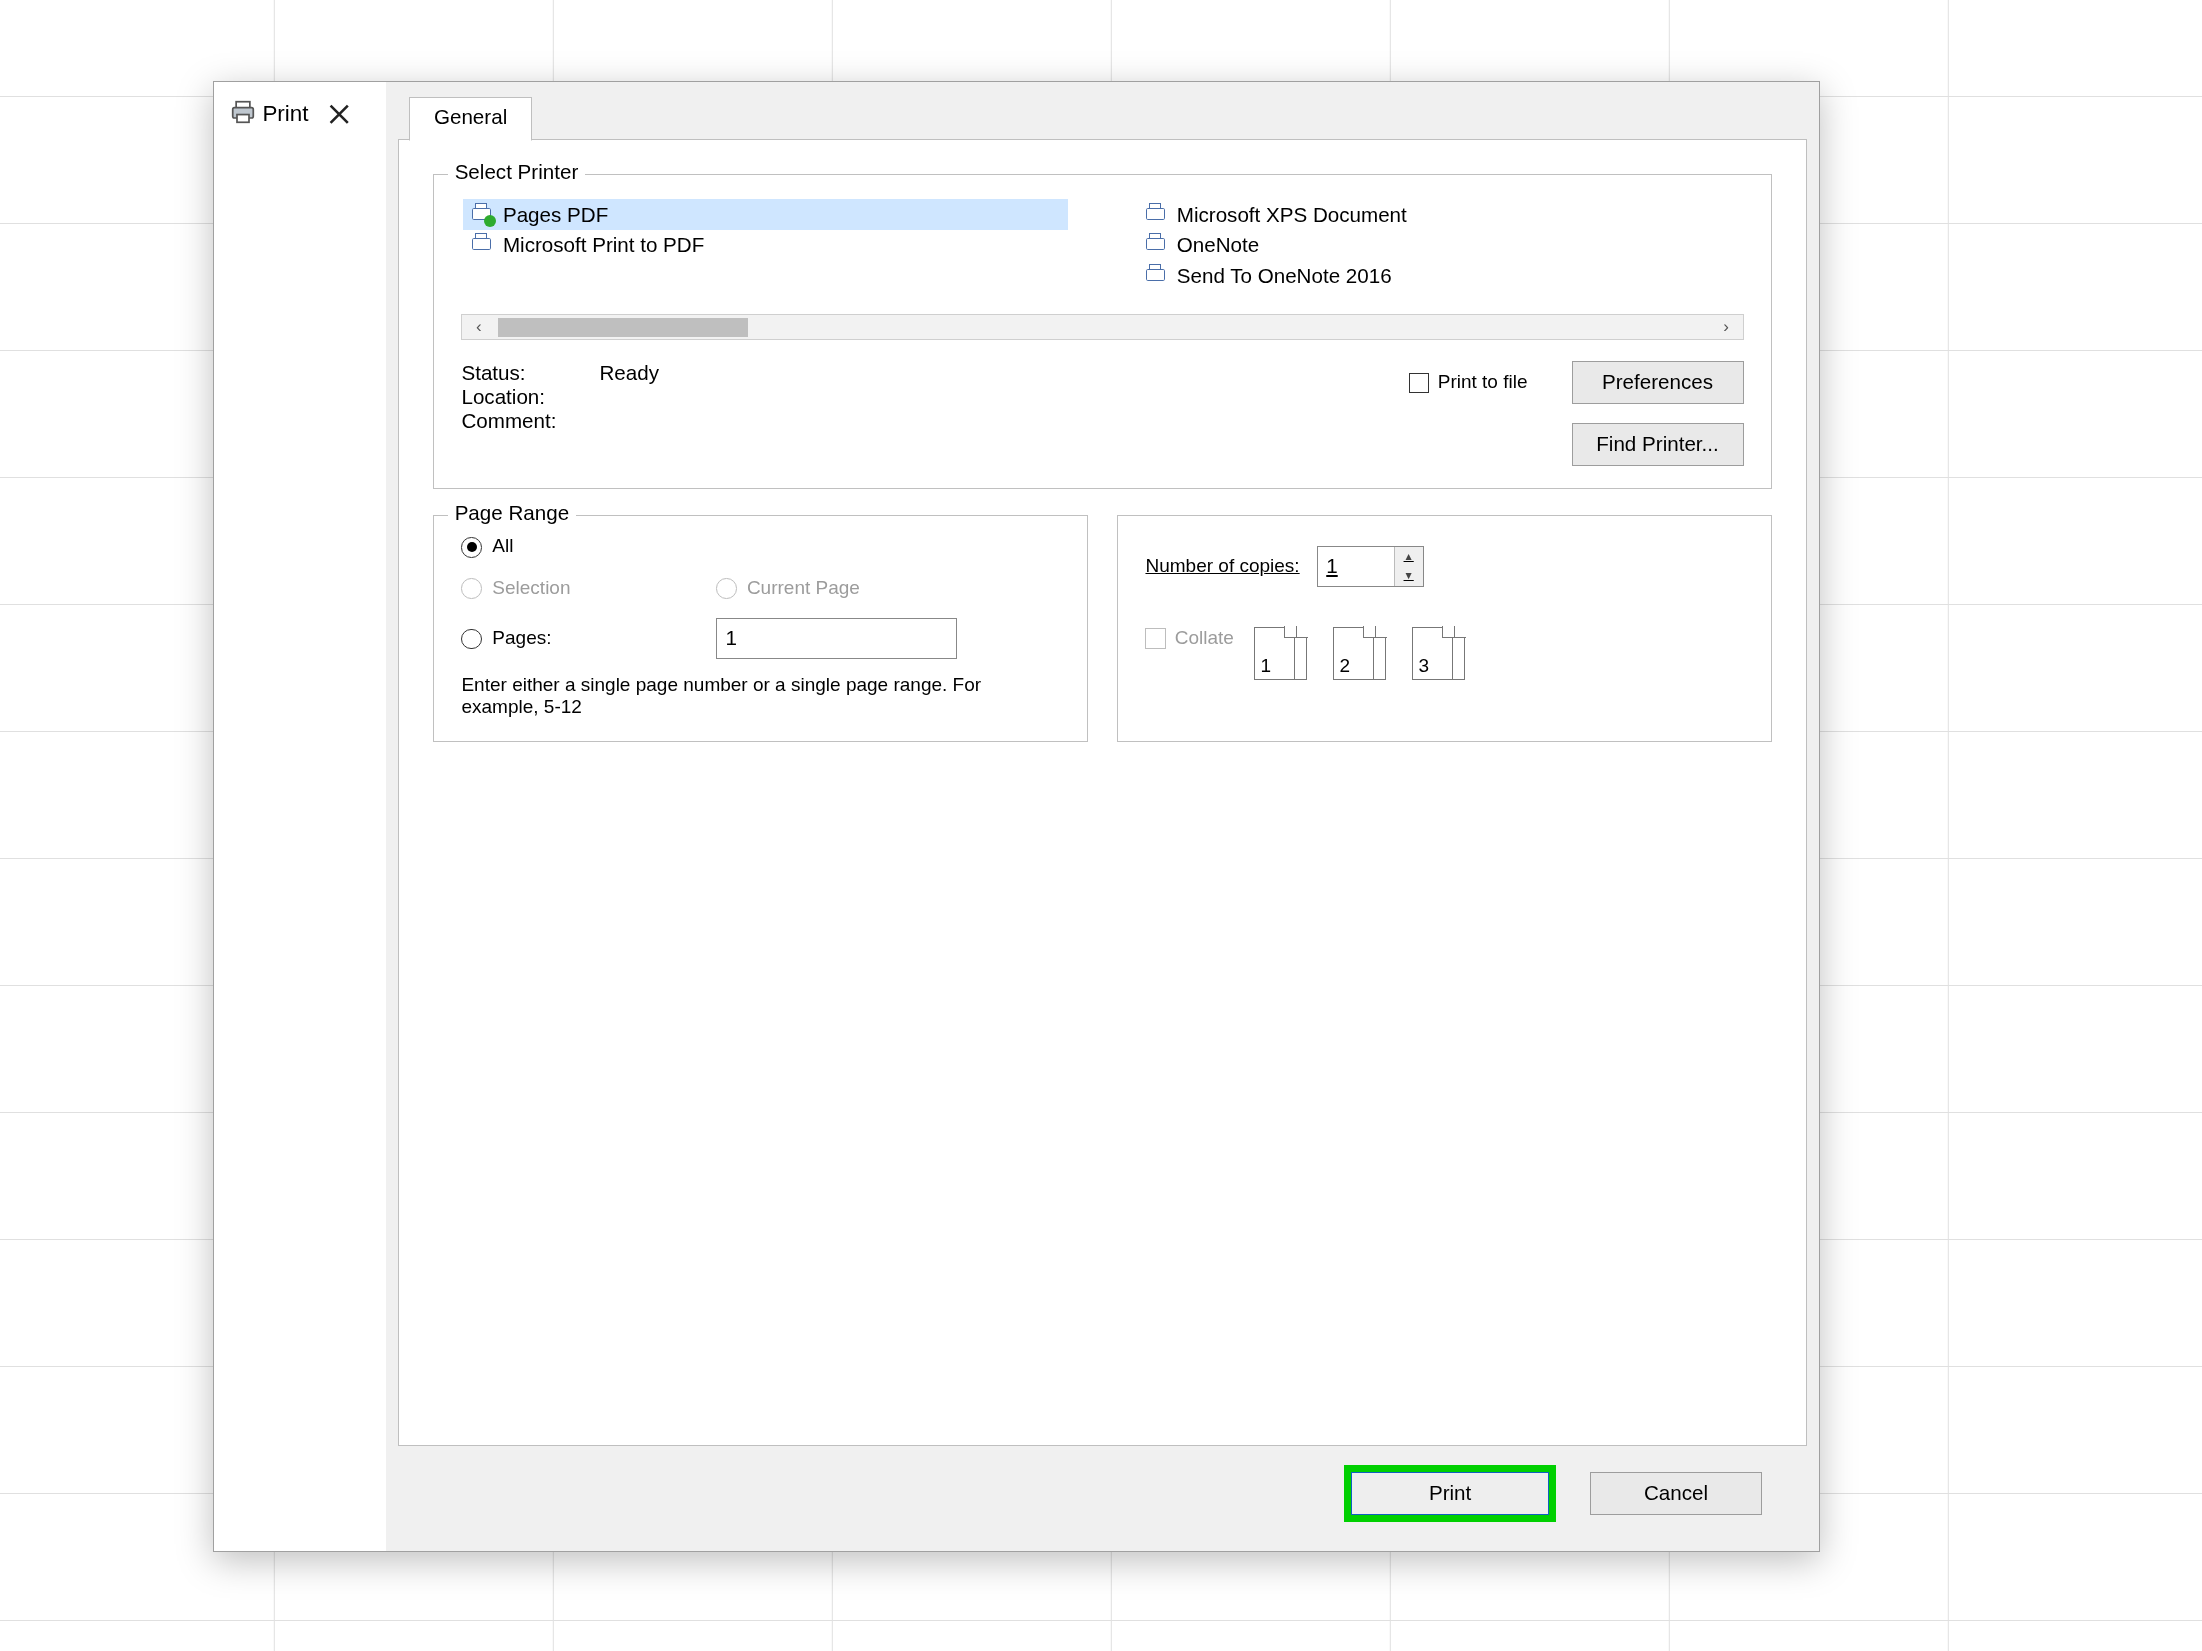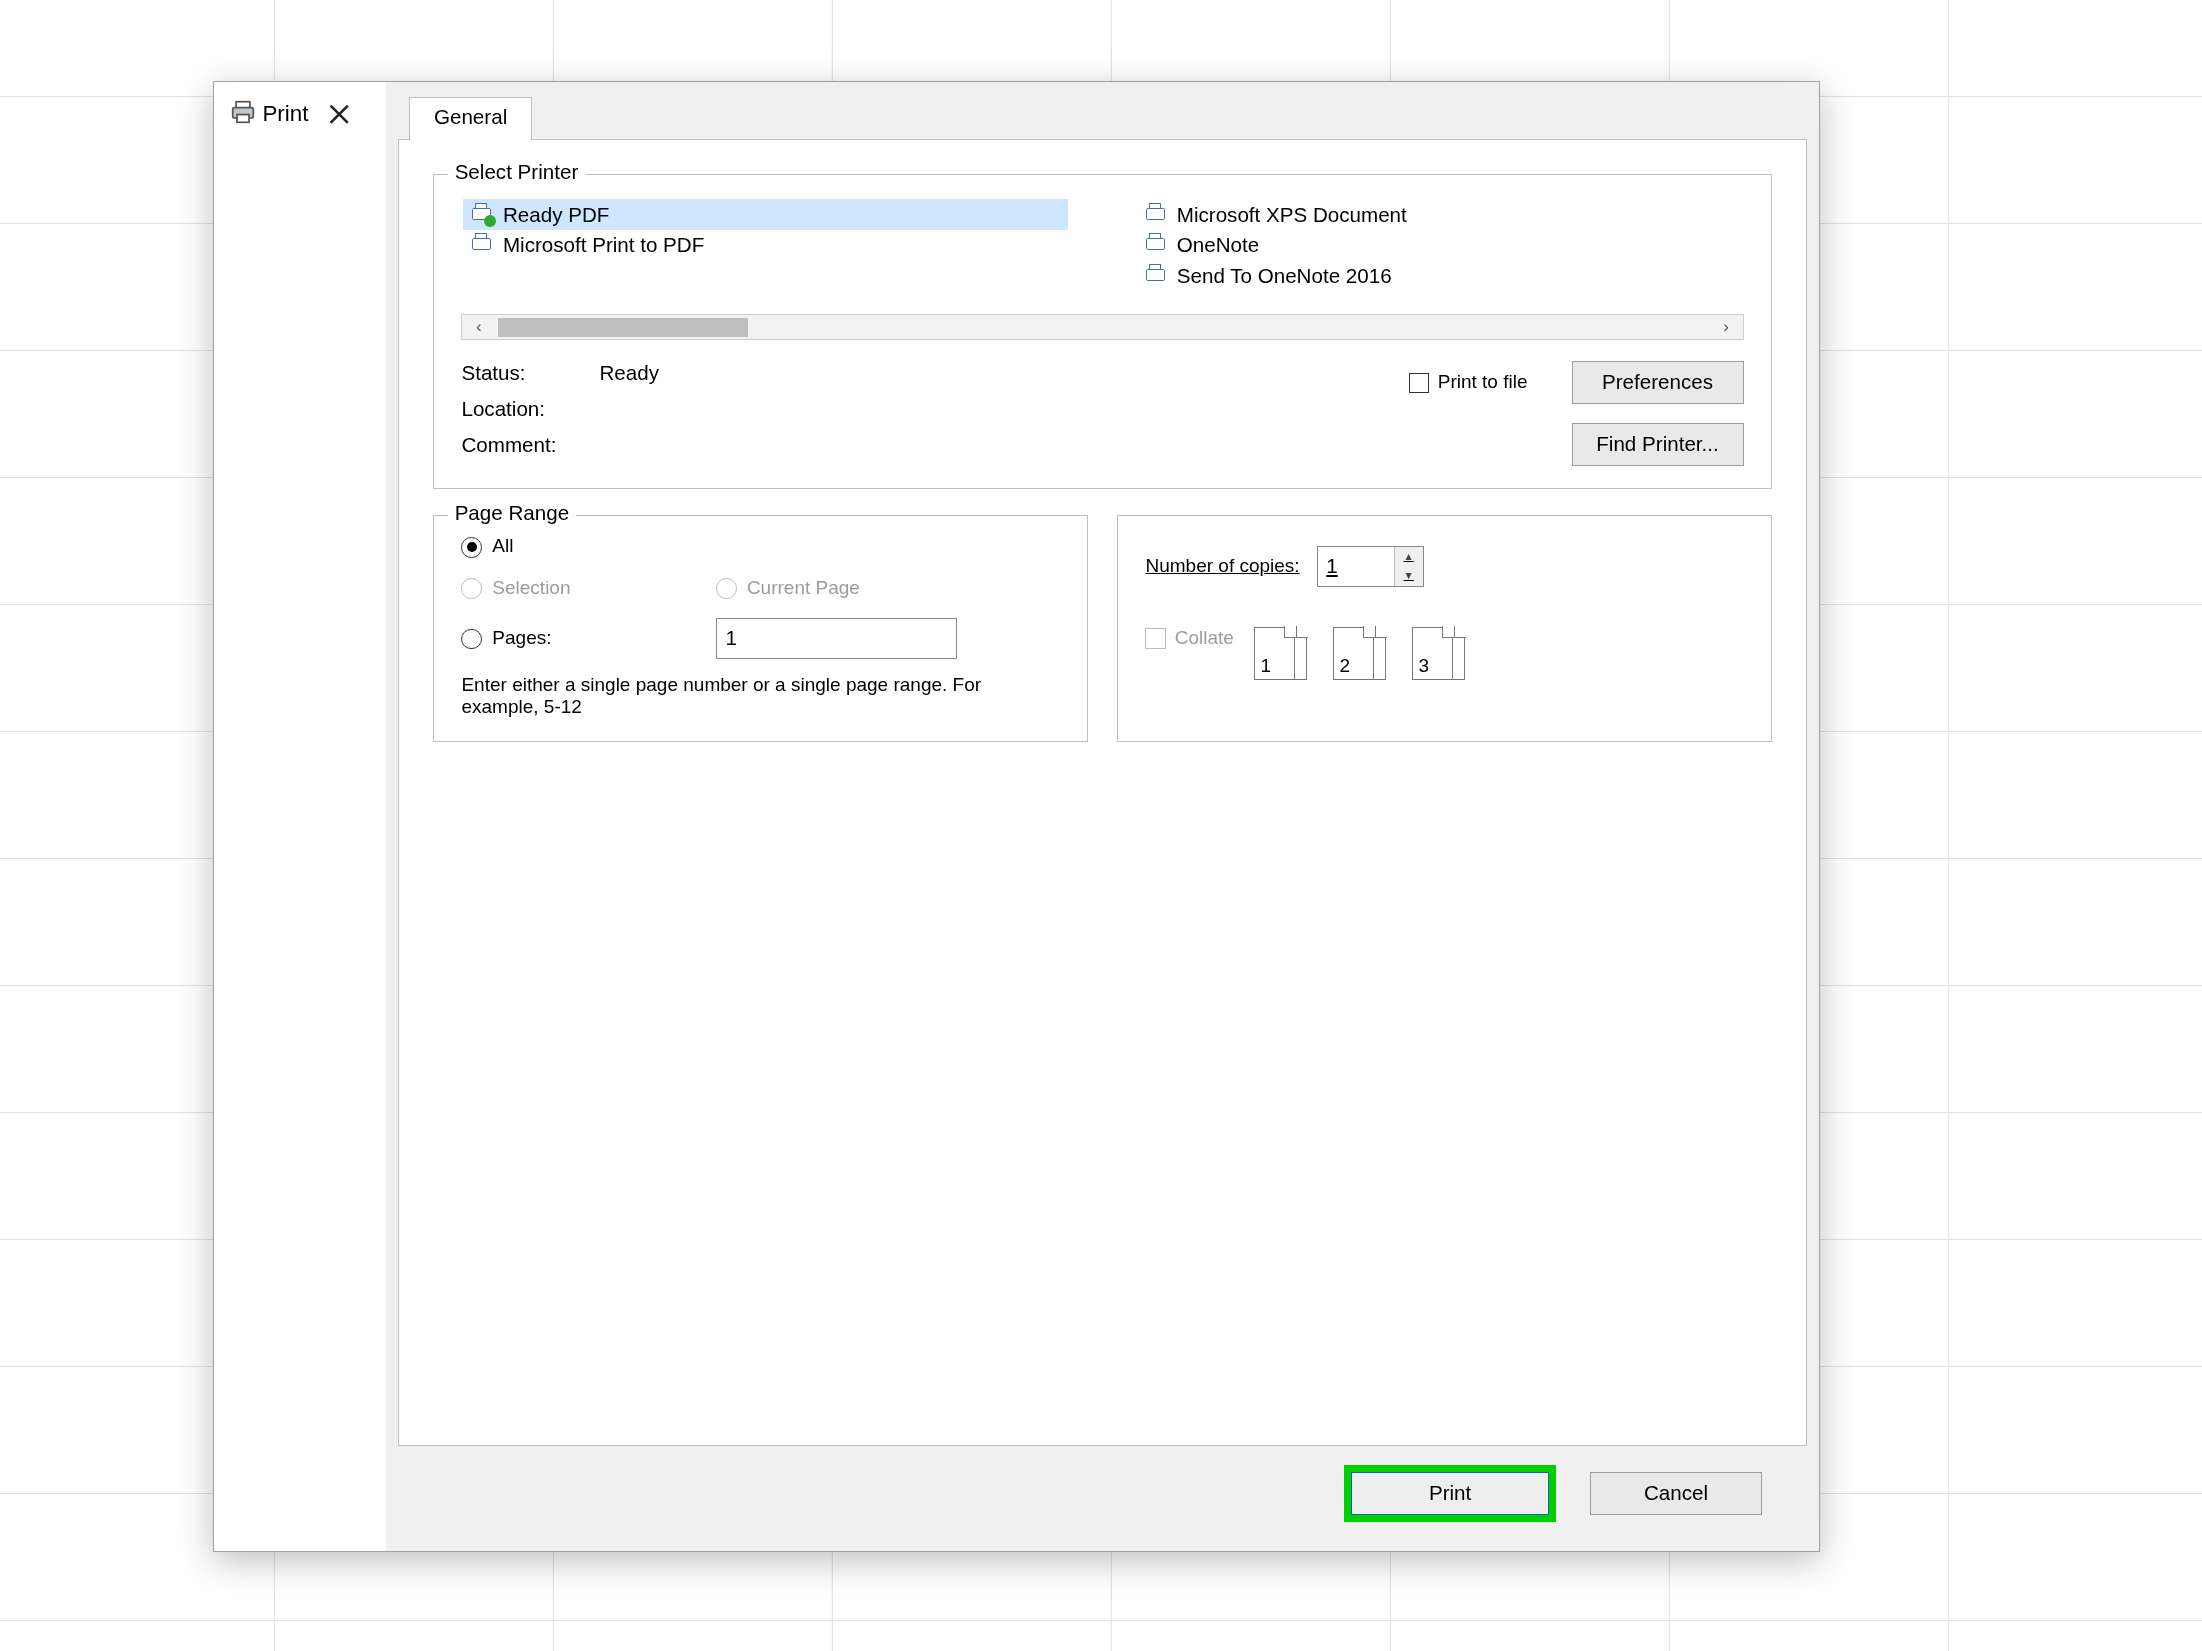--- a/index.html
+++ b/index.html
@@ -134,21 +134,20 @@
     position: absolute; left: 36px; top: 2.6px; height: 19px; width: 250px;
     background: #bfbfbf;
   }
   .status-row {
     display: flex; gap: 26px; align-items: flex-start;
     margin-top: 20.6px;
   }
   .status-grid {
     display: grid;
     grid-template-columns: 138px 155px;
-    row-gap: 12px;
     font-size: 20.6px;
   }
   .right-col {
     margin-left: auto;
     display: flex; flex-direction: column; gap: 19px; align-items: flex-end;
   }
   .row-h { display:flex; gap:44px; align-items:center;}
   .winbtn {
     background: #e9e9e9;
     border: 0.9px solid #9d9d9d;
@@ -235,21 +234,21 @@
       <div class="groupbox">
         <div class="legend">Select Printer</div>
 
         <div class="printers printer-cols">
           <div>
             <div class="printer-item selected">
               <span class="picon check">
                   <span class="tray"></span>
                   <span class="body1"></span>
                 </span>
-              <span>Ready PDF</span>
+              <span>Pages PDF</span>
             </div>
             <div class="printer-item">
               <span class="picon">
                   <span class="tray"></span>
                   <span class="body1"></span>
                 </span>
               <span>Microsoft Print to PDF</span>
             </div>
           </div>
           <div>

